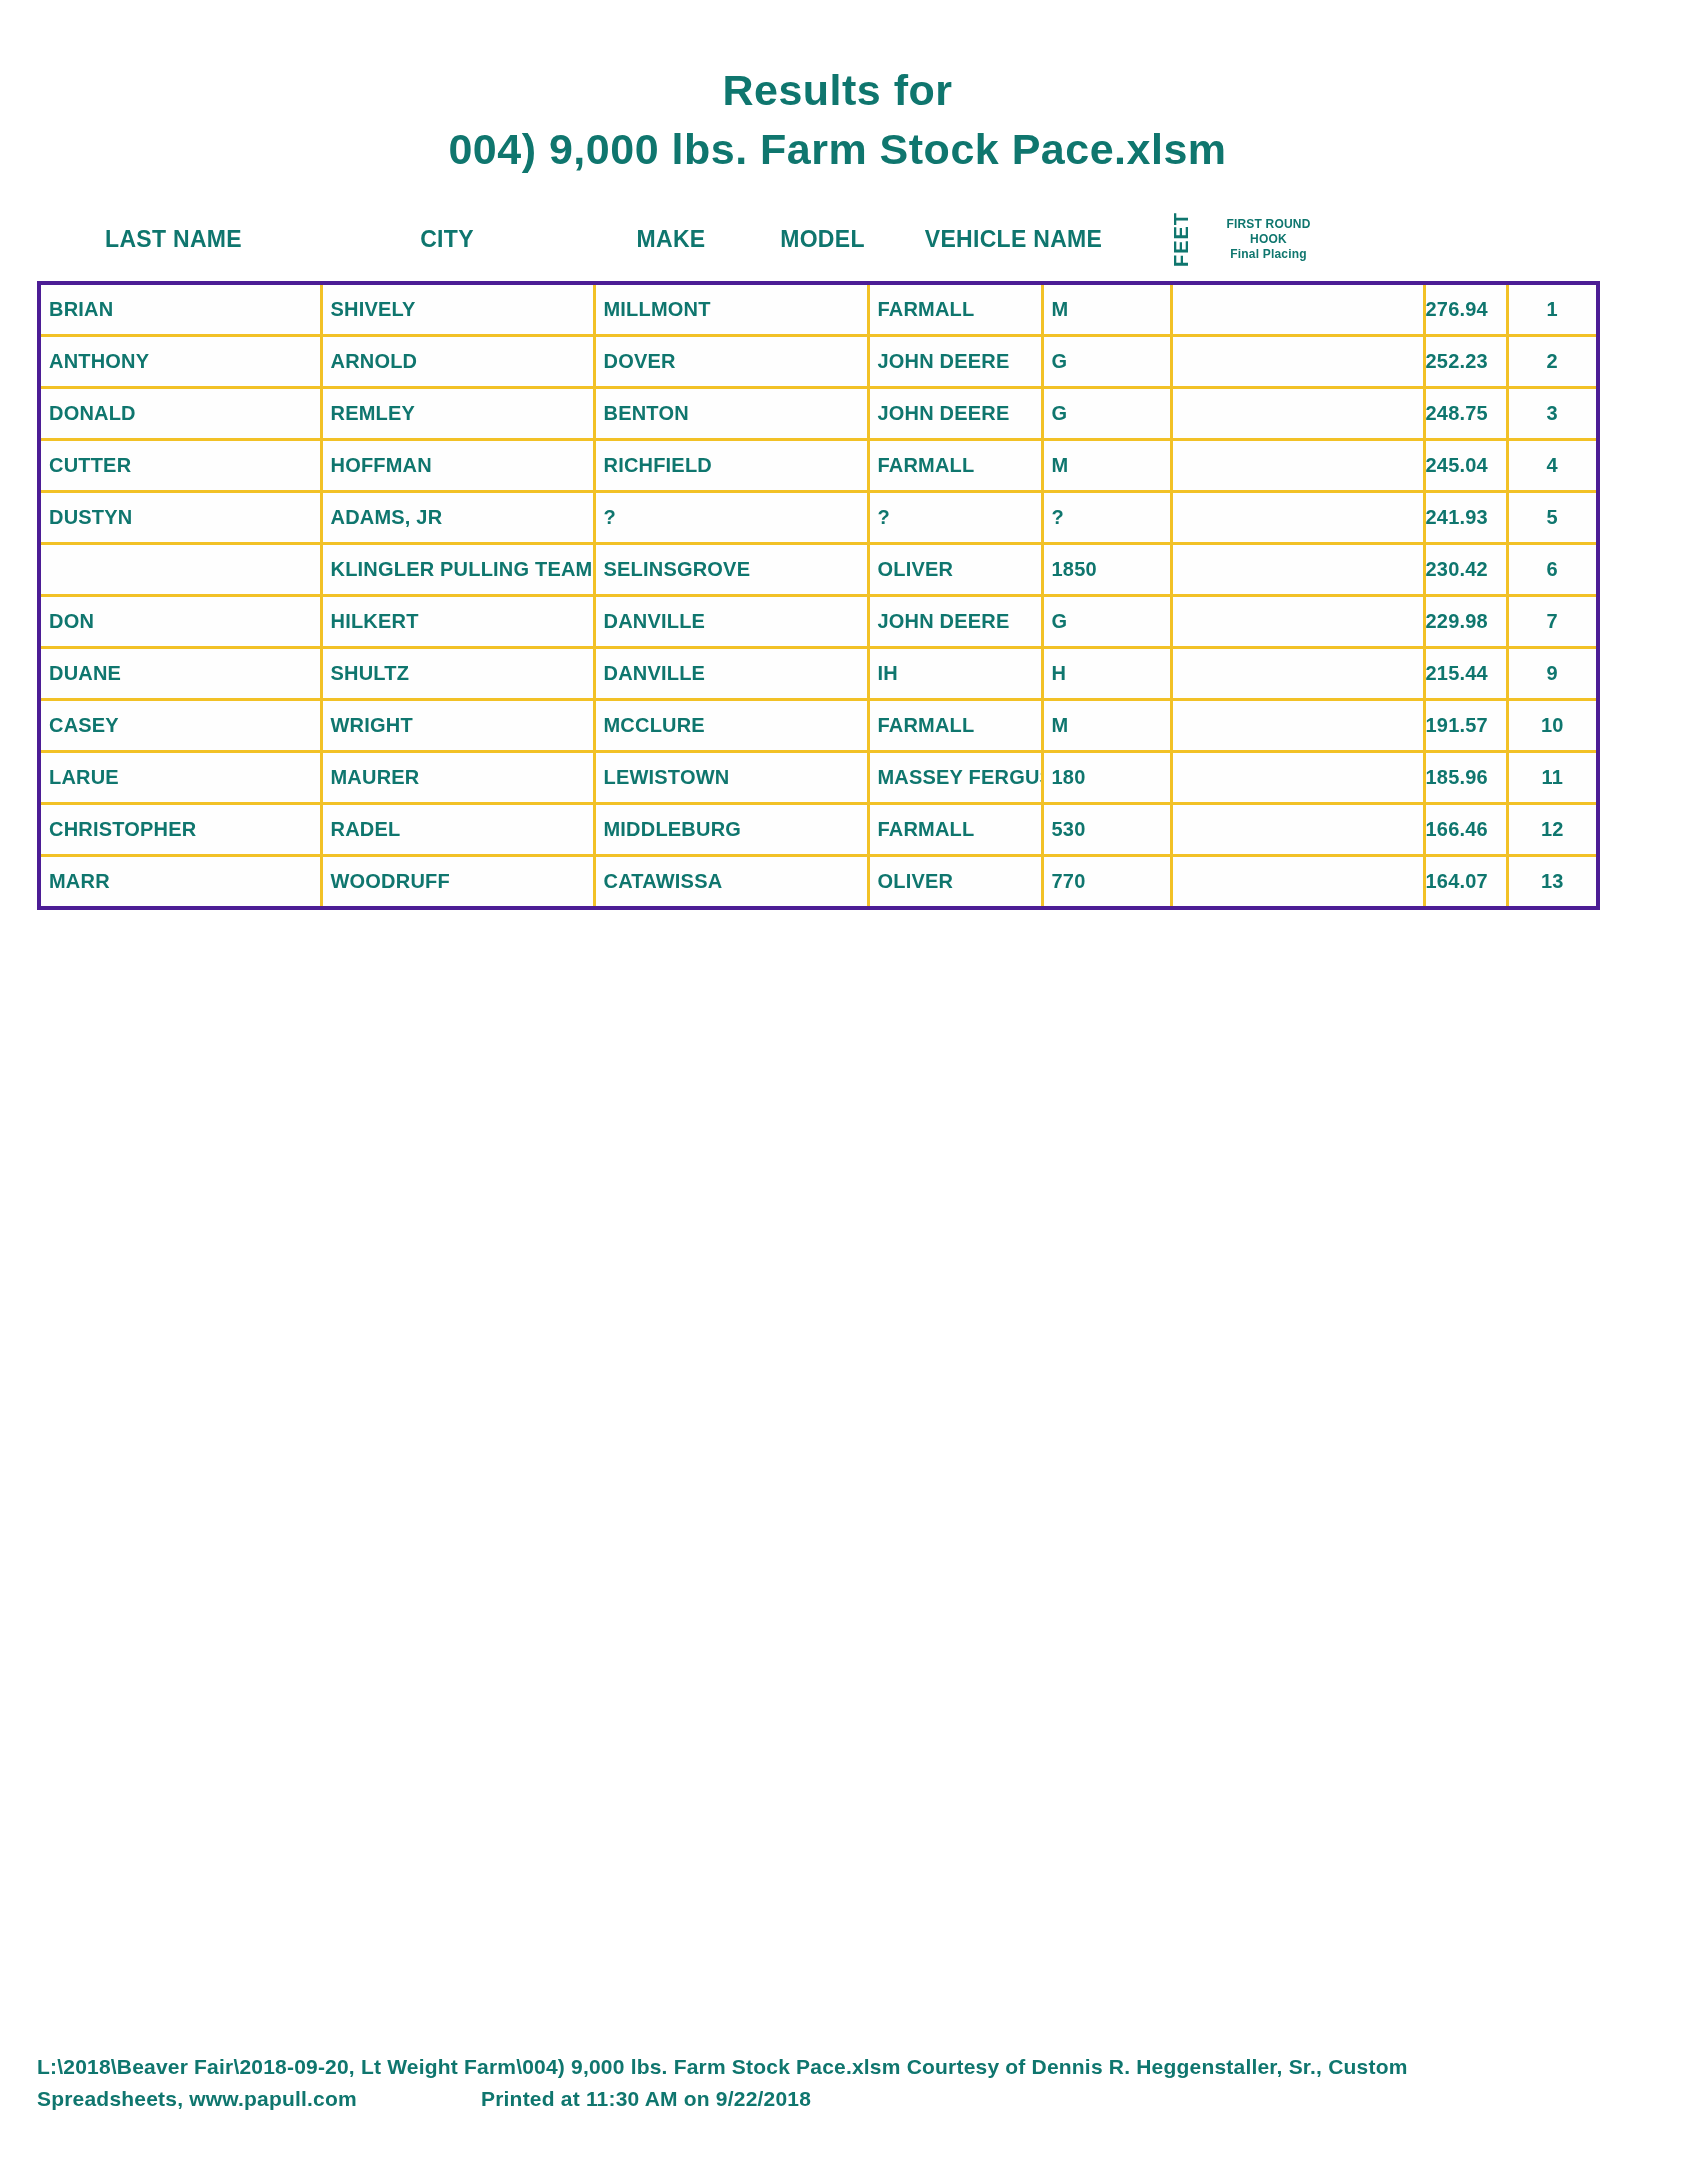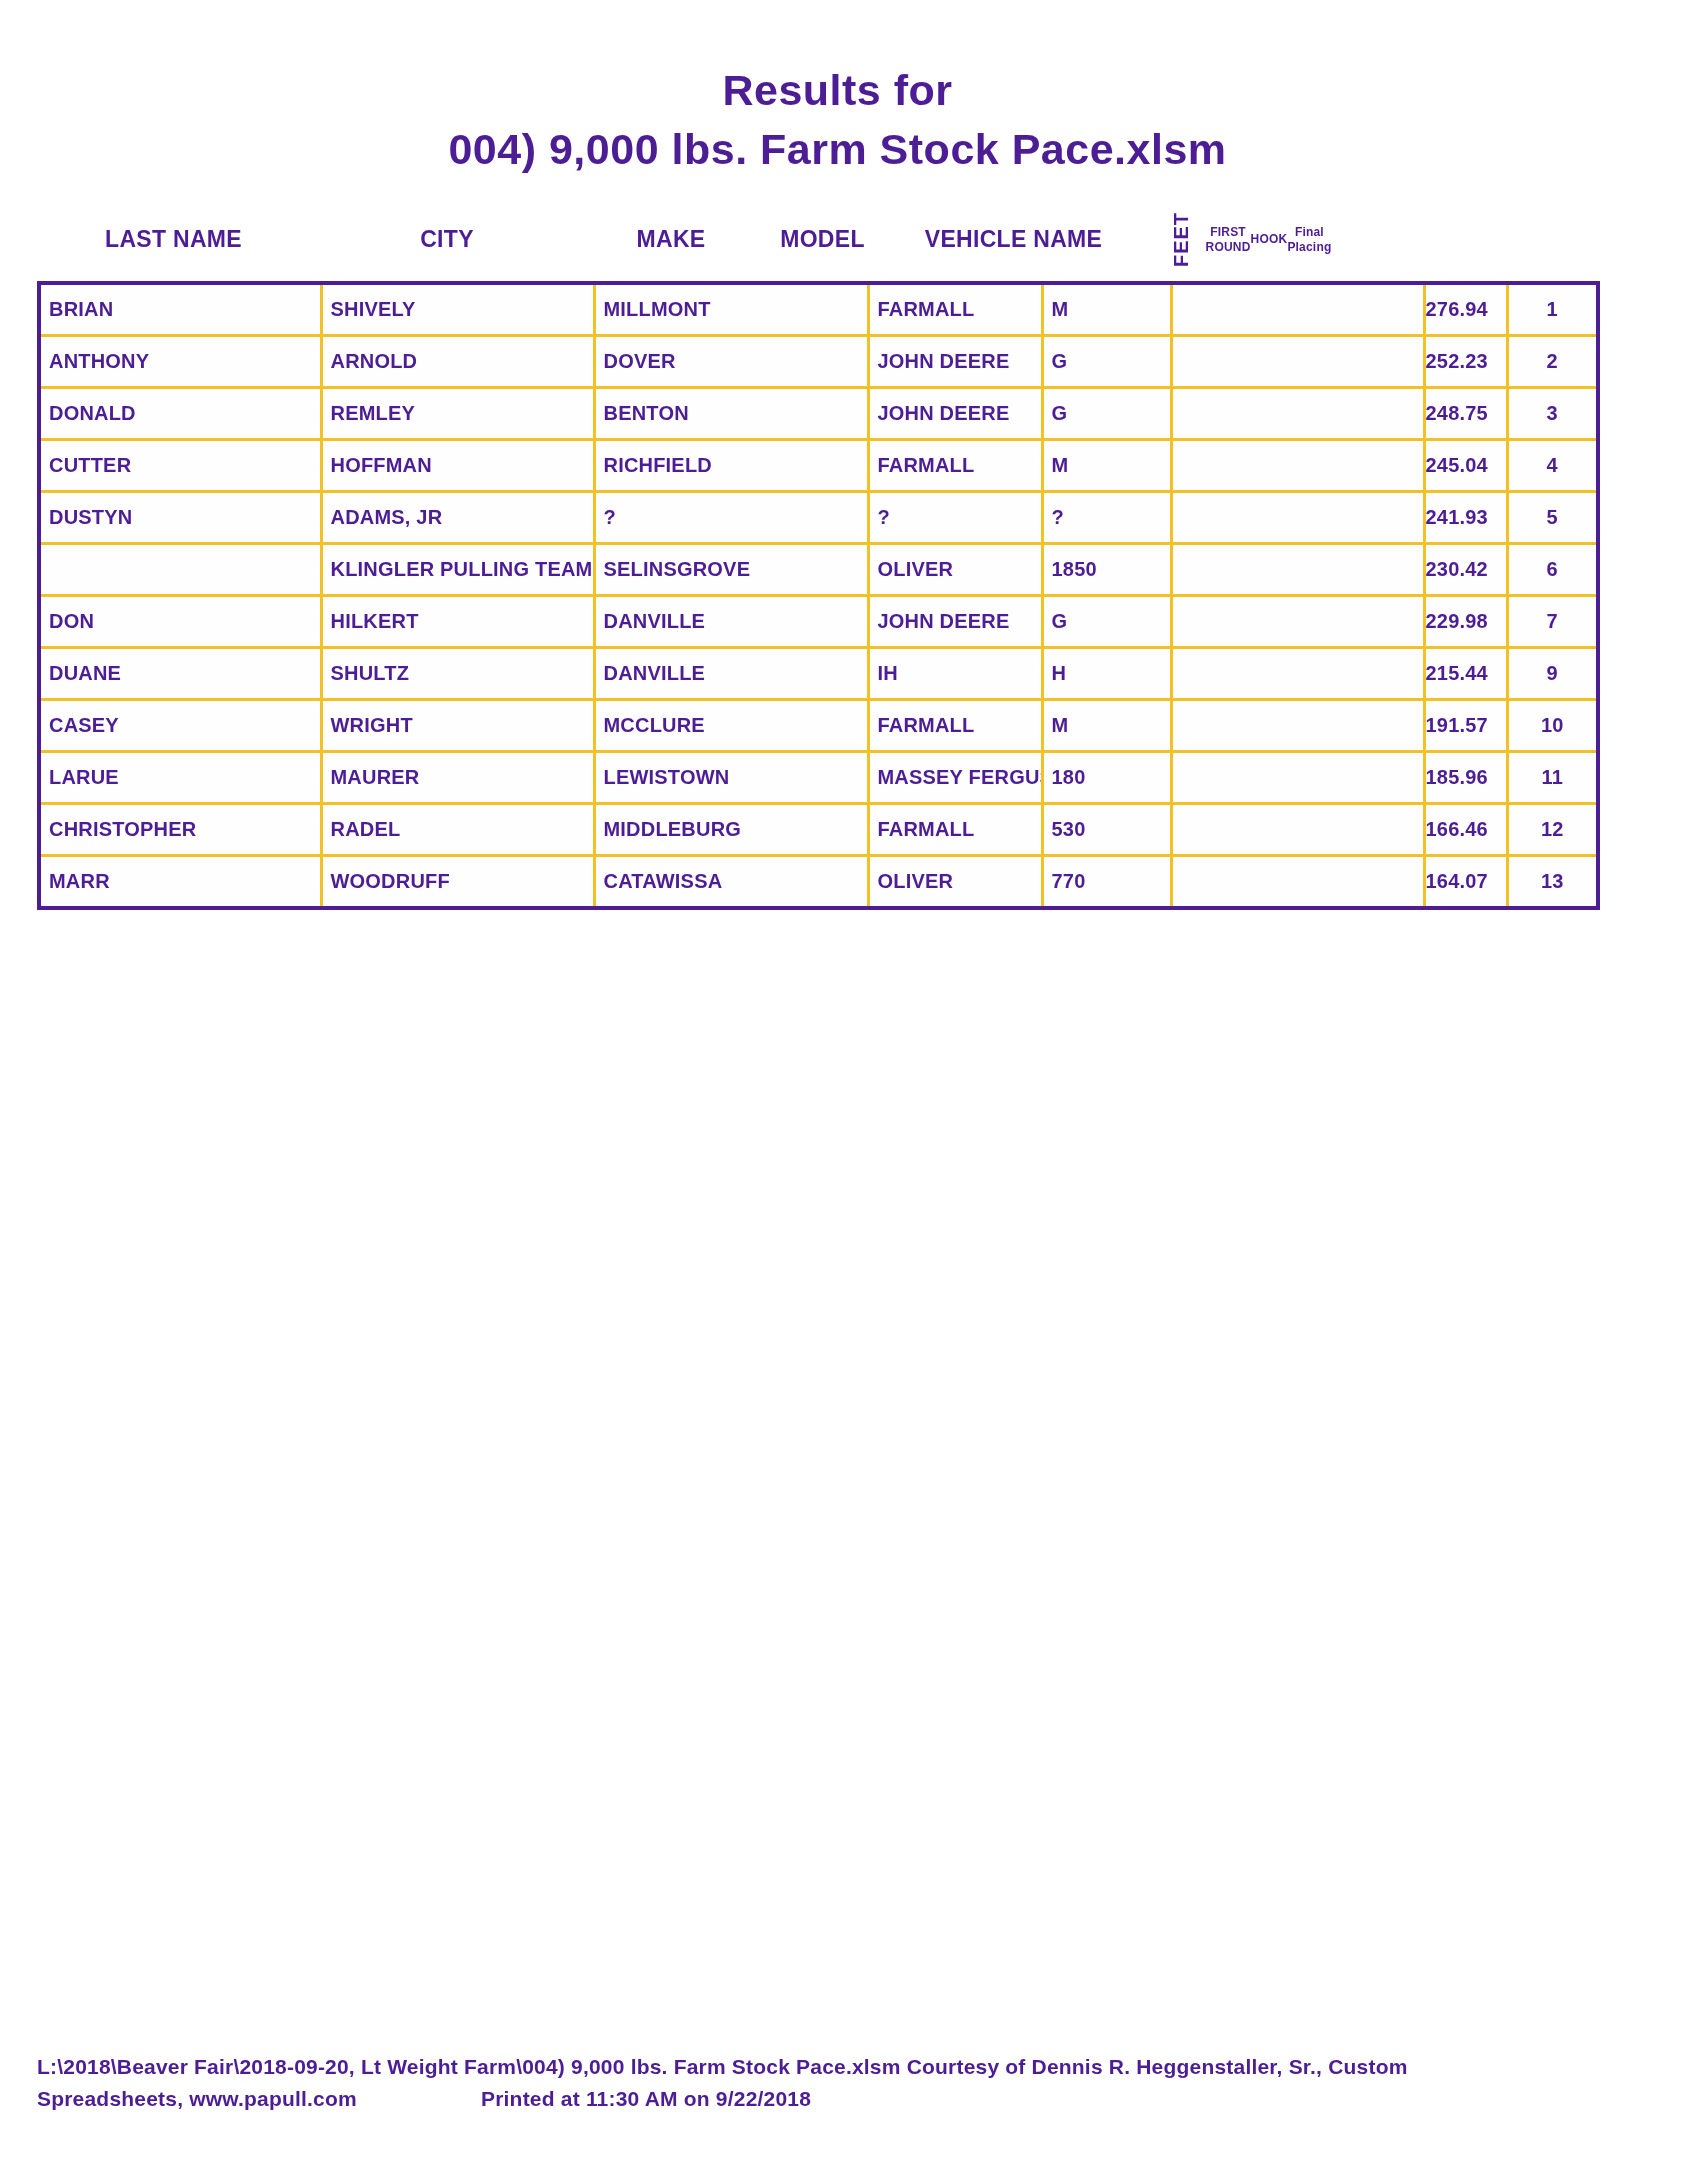--- a/index.html
+++ b/index.html
@@ -3,21 +3,21 @@
 <meta charset="utf-8">
 <style>
   html, body { margin: 0; padding: 0; background: #ffffff; }
   .sheet {
     position: relative;
     width: 1683px;
     height: 2178px;
     background: #ffffff;
     font-family: "Liberation Sans", sans-serif;
     font-weight: bold;
-    color: #4c1d95;
+    color: #0f766e;
     overflow: hidden;
   }
   .title-block {
     position: absolute;
     left: 0;
     top: 61px;
     width: 1675px;
     text-align: center;
     line-height: 59px;
     font-size: 43px;
@@ -38,21 +38,21 @@
     align-items: center;
     justify-content: center;
     height: 100%;
     font-size: 23px;
     letter-spacing: 0.3px;
     text-align: center;
     overflow: visible;
     white-space: nowrap;
   }
   .hcell.small {
-    flex-direction: row;
+    flex-direction: column;
     font-size: 12px;
     line-height: 15px;
     letter-spacing: 0.2px;
     white-space: normal;
   }
   .feet-rotated {
     transform: rotate(-90deg);
     font-size: 20px;
     letter-spacing: 1px;
     white-space: nowrap;

